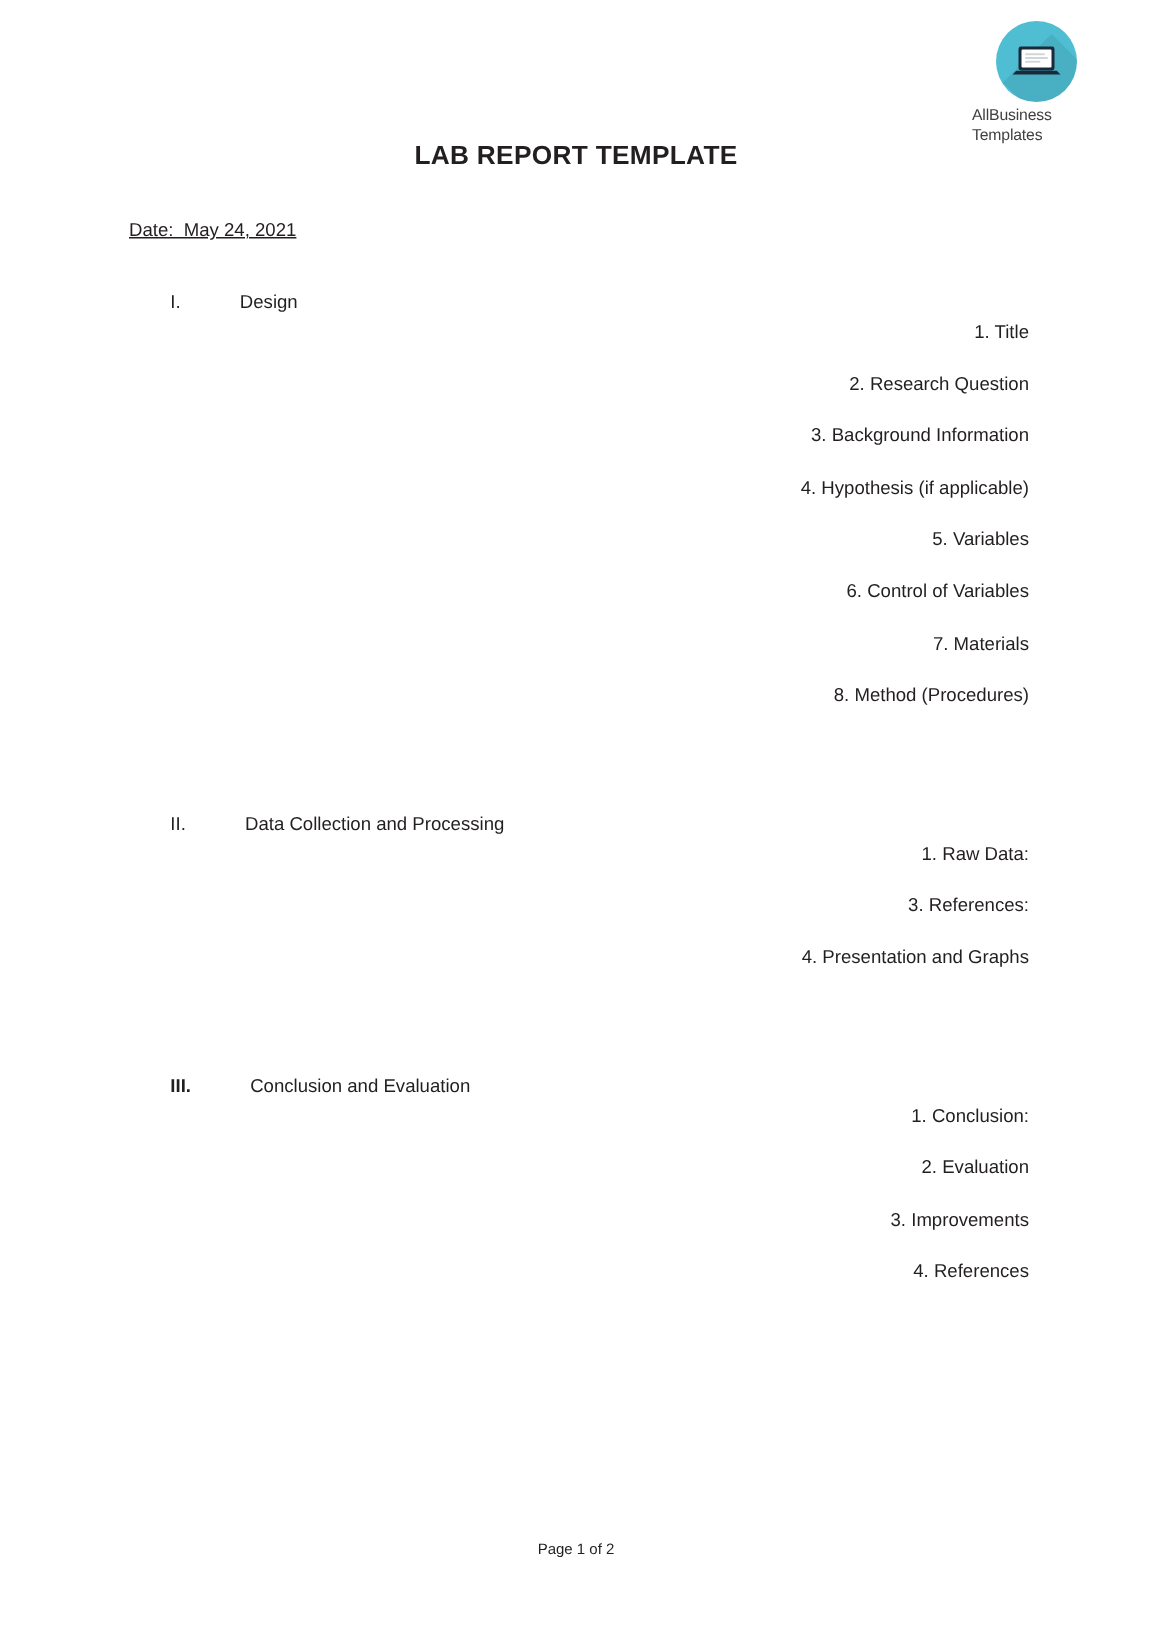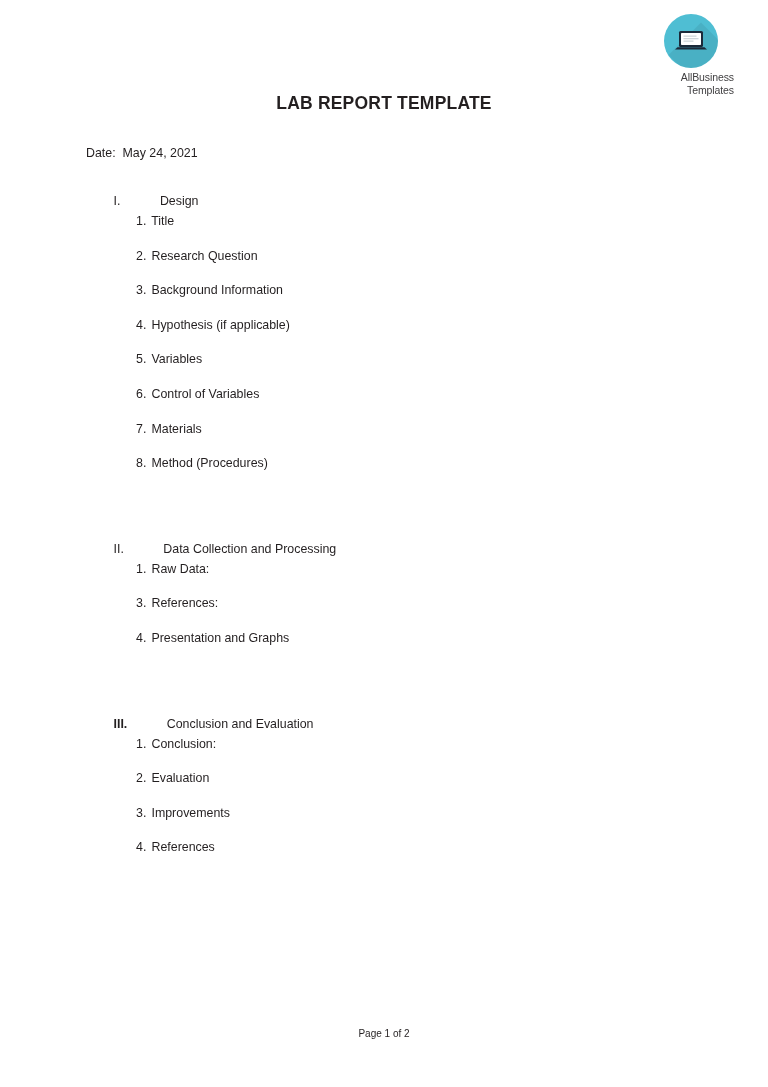--- a/index.html
+++ b/index.html
@@ -16,21 +16,21 @@
     font-family: "Liberation Sans", sans-serif;
     color: #231f20;
   }
 
   
   .logo-block {
     position: absolute;
     top: 14px;
     left: 648px;
     width: 86px;
-    text-align: right;
+    text-align: left;
   }
   .logo-mark {
     position: relative;
     width: 54px;
     height: 54px;
     margin: 0 auto 3px auto;
     border-radius: 50%;
     background: #4fbed3;
     overflow: hidden;
   }
@@ -72,20 +72,21 @@
   .body-area {
     position: absolute;
     left: 86px;
     top: 146px;
     width: 600px;
     font-size: 12.4px;
   }
   .date-line {
     height: 34px;
     white-space: pre;
+    text-decoration: underline;
   }
   .section {
     margin: 0;
   }
   .section-heading {
     font-size: 12.4px;
     height: 34px;
     white-space: pre;
   }
   .section-heading .num {
@@ -99,20 +100,21 @@
     font-weight: normal;
     margin-left: 36px;
   }
   .sec-gap {
     height: 37px;
   }
   .items {
     list-style: none;
     margin: 0;
     padding: 0;
+    text-align: right;
   }
   .item {
     height: 34.6px;
     padding-left: 50px;
     white-space: pre;
     font-size: 12.4px;
   }
   .item .idx {
     display: inline-block;
     width: 12px;

